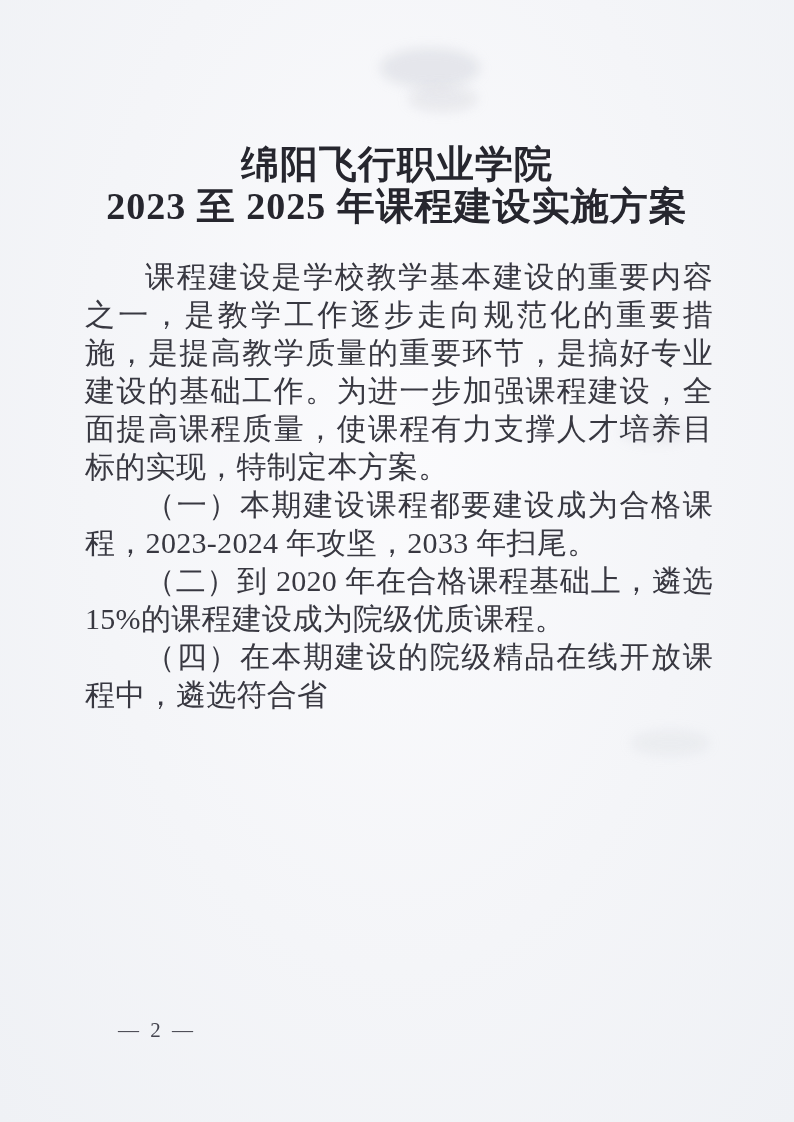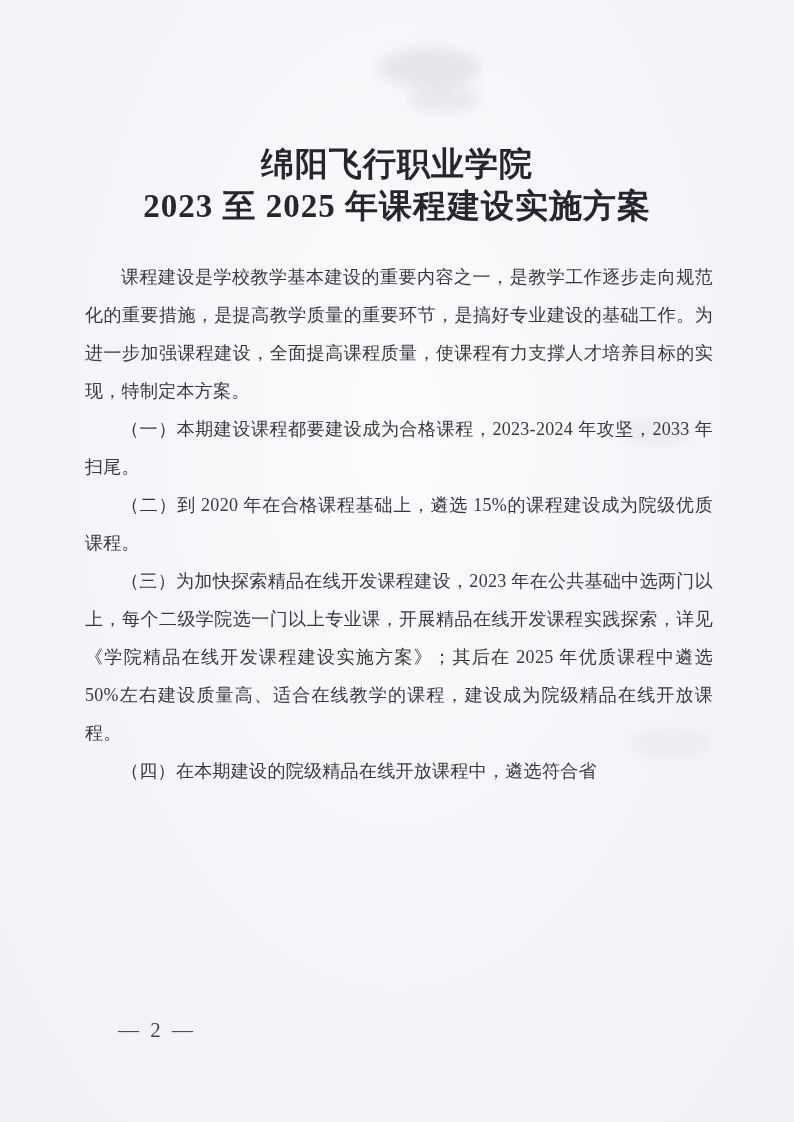--- a/index.html
+++ b/index.html
@@ -33,36 +33,36 @@
 
   .title-block {
     position: absolute;
     left: 0;
     top: 143px;
     width: 794px;
     text-align: center;
     color: #26262e;
   }
   .title-line {
-    font-size: 33px;
+    font-size: 38px;
     font-weight: 700;
     line-height: 42px;
     letter-spacing: 1px;
   }
 
   .content {
     position: absolute;
     left: 85px;
     top: 258px;
     width: 628px;
     color: #383841;
   }
   .content p, .content h2 {
     margin: 0;
-    font-size: 18px;
+    font-size: 30px;
     line-height: 38px;
   }
   .body-para {
     text-align: justify;
     text-indent: 2em;
     letter-spacing: 0.3px;
   }
   .section-heading {
     font-family: "Liberation Sans", "DejaVu Sans", sans-serif;
     font-weight: 700;
@@ -92,19 +92,18 @@
 
   <div class="title-block">
     <div class="title-line">绵阳飞行职业学院</div>
     <div class="title-line">2023 至 2025 年课程建设实施方案</div>
   </div>
 
   <div class="content">
     <p class="body-para">课程建设是学校教学基本建设的重要内容之一，是教学工作逐步走向规范化的重要措施，是提高教学质量的重要环节，是搞好专业建设的基础工作。为进一步加强课程建设，全面提高课程质量，使课程有力支撑人才培养目标的实现，特制定本方案。</p>
     <p class="body-para">（一）本期建设课程都要建设成为合格课程，2023-2024 年攻坚，2033 年扫尾。</p>
     <p class="body-para">（二）到 2020 年在合格课程基础上，遴选 15%的课程建设成为院级优质课程。</p>
-    <p class="body-para">（三）为加快探索精品在线开发课程建设，2023 年在公共基础中选两门以上，每个二级学院选一门以上专业课，开展精品在线开发课程实践探索，详见《学院精品在线开发课程建设实施方案》；其后在 2025 年优质课程中遴选 50%左右建设质量高、适合在线教学的课程，建设成为院级精品在线开放课程。</p>
     <p class="body-para">（四）在本期建设的院级精品在线开放课程中，遴选符合省</p>
   </div>
 
   <div class="footer-page-number">— 2 —</div>
 
 </div>
 
 </body></html>

